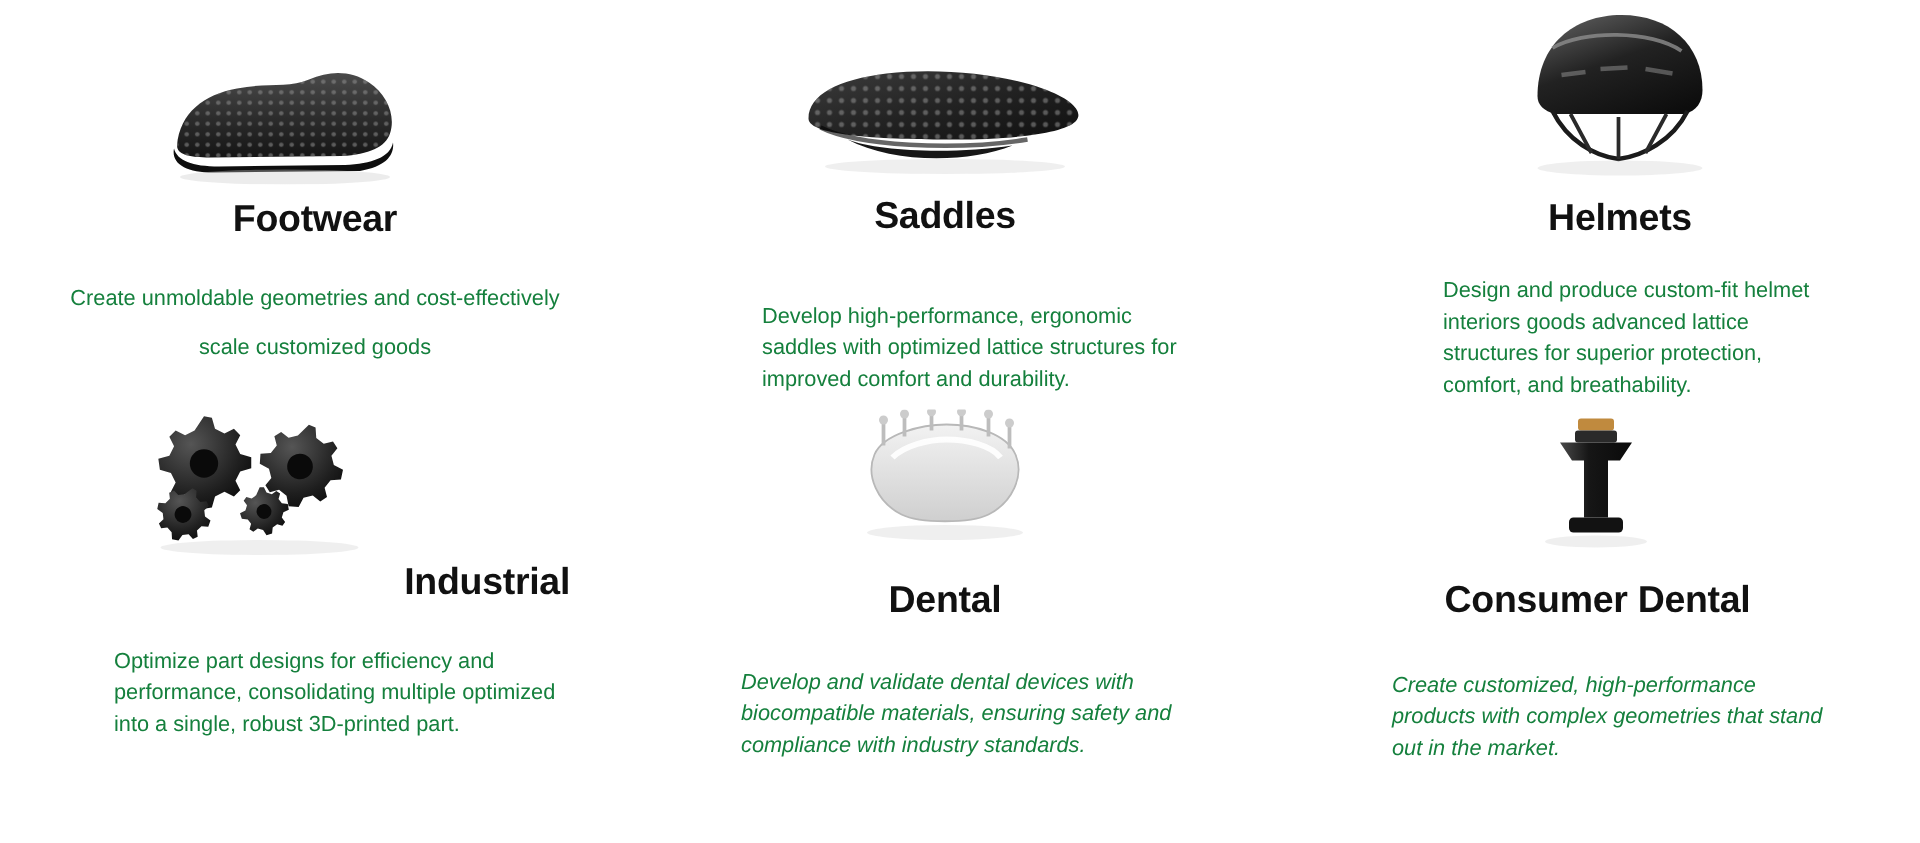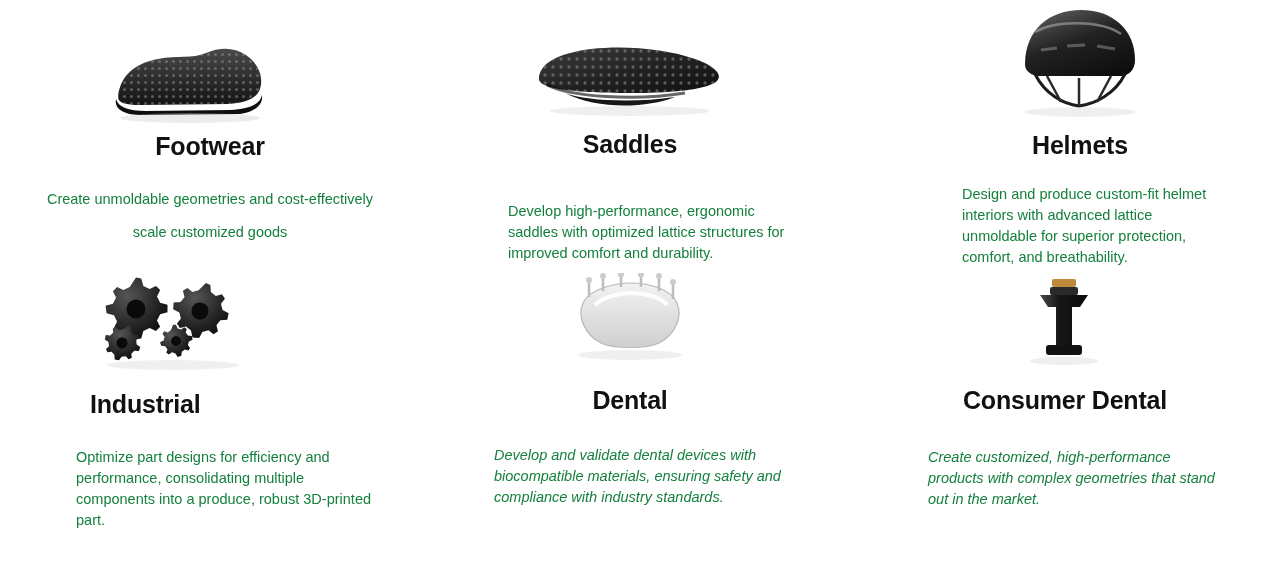--- a/index.html
+++ b/index.html
@@ -51,21 +51,21 @@
   #card-industrial { left: 40px;  top: 268px; width: 340px; }
   #card-dental     { left: 470px; top: 268px; width: 320px; }
   #card-consumer   { left: 900px; top: 268px; width: 330px; }
 
   #card-footwear .card-title  { margin-top: 10px; }
   #card-footwear .card-desc   { margin-top: 22px; text-align: center; line-height: 2.3; font-size: 14.5px; }
   #card-saddles .card-title   { margin-top: 8px; }
   #card-saddles .card-desc    { margin-top: 42px; text-align: left; padding-left: 38px; }
   #card-helmets .card-title   { margin-top: 12px; }
   #card-helmets .card-desc    { margin-top: 24px; text-align: left; padding-left: 32px; }
-  #card-industrial .card-title{ margin-top: 18px; text-align: left; padding-left: 50px;}
+  #card-industrial .card-title{ margin-top: 2px; text-align: right; padding-left: 50px;}
   #card-industrial .card-desc { margin-top: 28px; text-align: left; padding-left: 36px; }
   #card-dental .card-title    { margin-top: 14px; }
   #card-dental .card-desc     { margin-top: 30px; text-align: left; padding-left: 24px; font-style: italic; }
   #card-consumer .card-title  { margin-top: 14px; text-align: center; }
   #card-consumer .card-desc   { margin-top: 32px; text-align: left; padding-left: 28px; font-style: italic; }
 
   
   #card-footwear .card-media   { height: 115px; justify-content: flex-start; padding-left: 60px; }
   #card-saddles .card-media    { height: 115px; justify-content: center; }
   #card-helmets .card-media    { height: 120px; justify-content: center; }
@@ -139,21 +139,21 @@
         </defs>
         <path d="M20,62 C20,28 44,8 76,8 C108,8 130,28 130,58 C130,66 126,72 118,74 L32,74 C24,72 20,68 20,62 Z" fill="url(#helG)"></path>
         <path d="M30,30 C50,18 96,18 116,32" stroke="#8d8d8d" stroke-width="2.5" fill="none" opacity="0.8"></path>
         <path d="M36,48 L52,46 M62,44 L80,43 M92,44 L110,47" stroke="#c9c9c9" stroke-width="3" opacity="0.35" fill="none"></path>
         <path d="M30,72 C40,92 58,102 74,104 C90,102 110,92 120,72" stroke="#1b1b1b" stroke-width="3" fill="none"></path>
         <path d="M42,74 L56,100 M74,76 L74,104 M106,74 L92,100" stroke="#2a2a2a" stroke-width="2.5" fill="none"></path>
         <ellipse cx="75" cy="110" rx="55" ry="5" fill="#c9c9c9" opacity="0.3"></ellipse>
       </svg>
     </div>
     <div class="card-title">Helmets</div>
-    <div class="card-desc">Design and produce custom-fit helmet interiors with advanced lattice unmoldable for superior protection, comfort, and breathability.</div>
+    <div class="card-desc">Design and produce custom-fit helmet interiors goods advanced lattice structures for superior protection, comfort, and breathability.</div>
   </div>
 
   <div class="card" id="card-industrial">
     <div class="card-media">
       <svg class="illus" width="170" height="100" viewBox="0 0 170 100" aria-hidden="true">
         <defs>
           <radialGradient id="gearG" cx="0.35" cy="0.3" r="0.8">
             <stop offset="0%" stop-color="#555555"></stop>
             <stop offset="70%" stop-color="#1e1e1e"></stop>
             <stop offset="100%" stop-color="#0b0b0b"></stop>
@@ -164,21 +164,21 @@
           </g>
         </defs>
         <use href="#gearShape" transform="translate(48,36) scale(1.05)"></use>
         <use href="#gearShape" transform="translate(112,38) scale(0.95) rotate(12)"></use>
         <use href="#gearShape" transform="translate(34,70) scale(0.62) rotate(20)"></use>
         <use href="#gearShape" transform="translate(88,68) scale(0.55) rotate(-10)"></use>
         <ellipse cx="85" cy="92" rx="66" ry="5" fill="#c9c9c9" opacity="0.3"></ellipse>
       </svg>
     </div>
     <div class="card-title">Industrial</div>
-    <div class="card-desc">Optimize part designs for efficiency and performance, consolidating multiple components into a produce, robust 3D-printed part.</div>
+    <div class="card-desc">Optimize part designs for efficiency and performance, consolidating multiple optimized into a single, robust 3D-printed part.</div>
   </div>
 
   <div class="card" id="card-dental">
     <div class="card-media">
       <svg class="illus" width="150" height="100" viewBox="0 0 150 100" aria-hidden="true">
         <defs>
           <linearGradient id="denG" x1="0" y1="0" x2="0" y2="1">
             <stop offset="0%" stop-color="#f2f2f2"></stop>
             <stop offset="100%" stop-color="#cfcfcf"></stop>
           </linearGradient>

